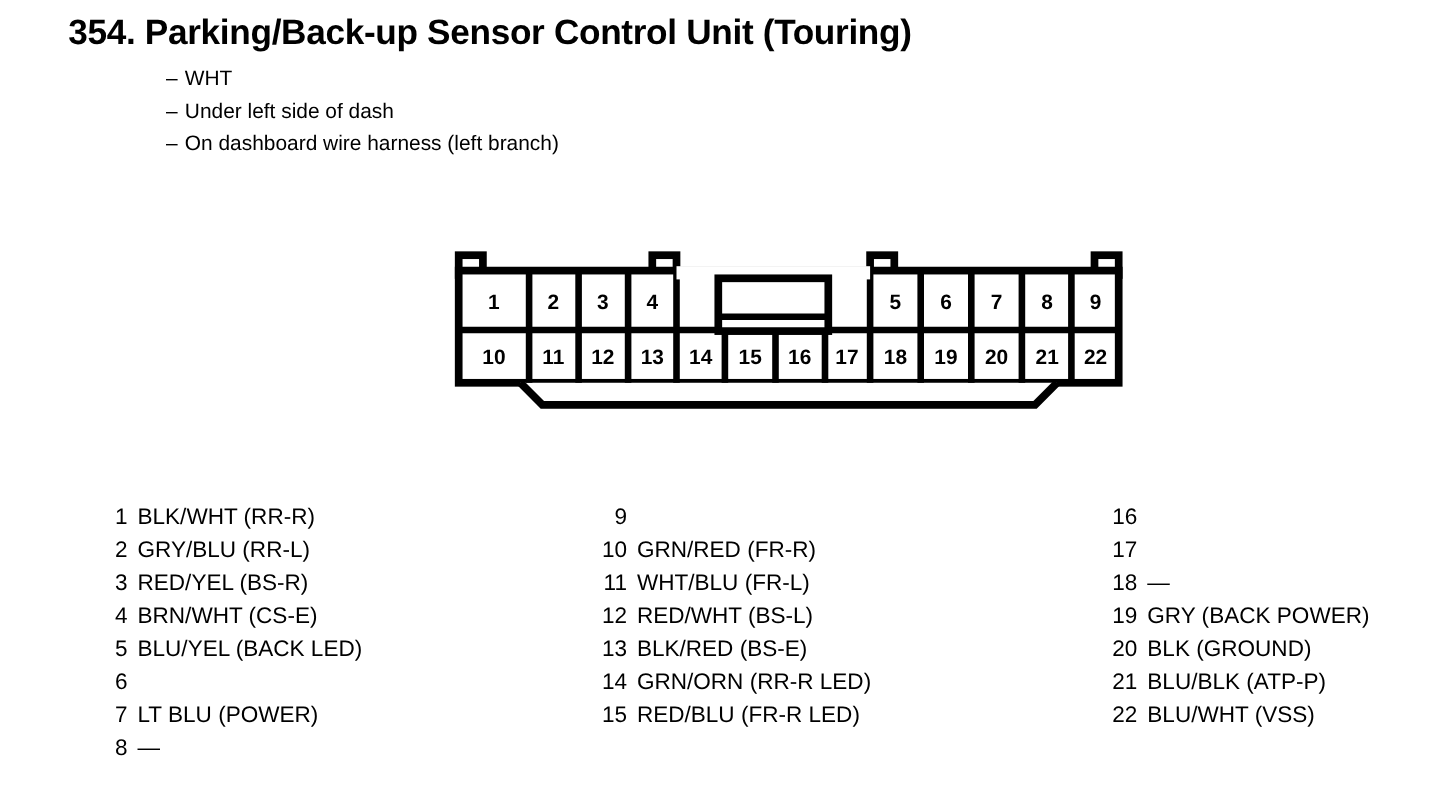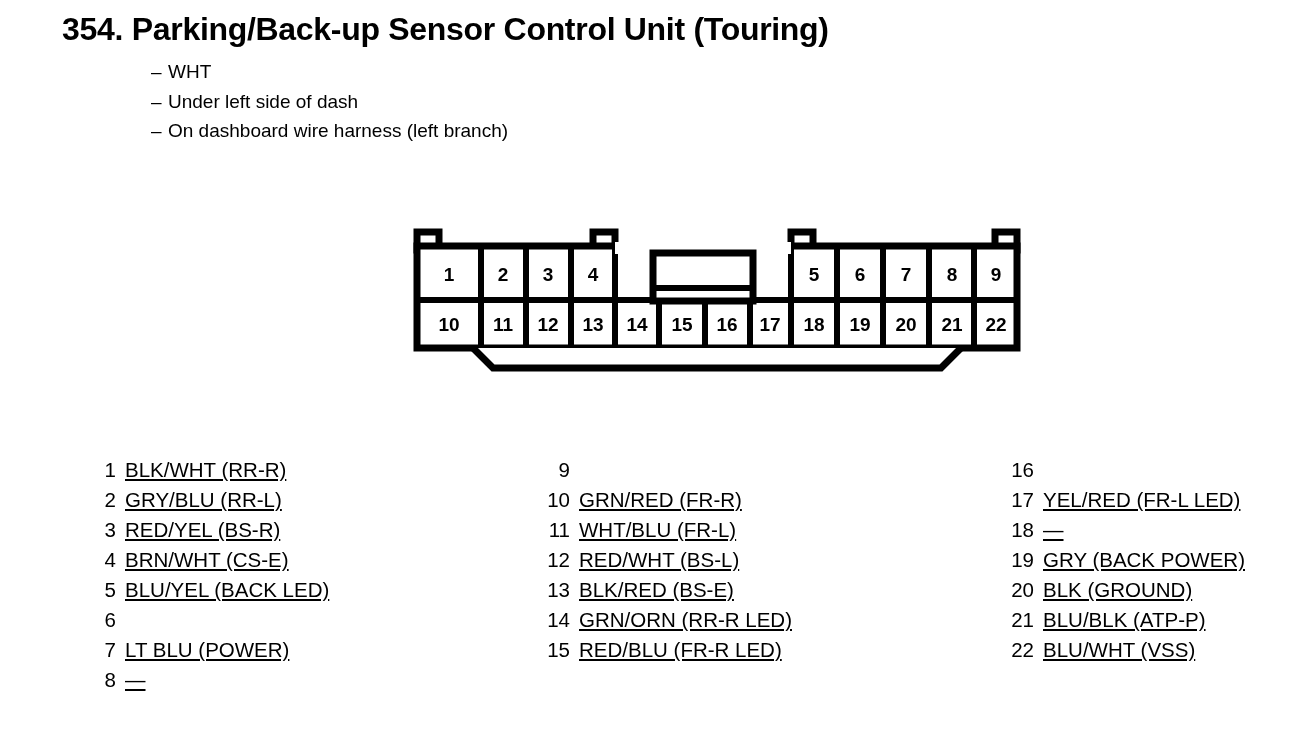--- a/index.html
+++ b/index.html
@@ -99,21 +99,20 @@
   }
   .legend-num {
     display: inline-block;
     width: 26px;
     flex: 0 0 auto;
     text-align: right;
     margin-right: 9px;
   }
   .legend-desc {
     display: inline-block;
-    text-decoration: underline;
   }
 </style>
 </head>
 <body>
 
 <div id="header-block">
   <div id="page-title">
     <span id="title-number">354.</span>
     <span id="title-text">Parking/Back-up Sensor Control Unit (Touring)</span>
   </div>
@@ -279,21 +278,20 @@
       <span class="legend-desc">RED/BLU (FR-R LED)</span>
     </div>
   </div>
 
   <div class="legend-column" id="legend-col-3">
     <div class="legend-row">
       <span class="legend-num">16</span>
     </div>
     <div class="legend-row">
       <span class="legend-num">17</span>
-      <span class="legend-desc">YEL/RED (FR-L LED)</span>
     </div>
     <div class="legend-row">
       <span class="legend-num">18</span>
       <span class="legend-desc">—</span>
     </div>
     <div class="legend-row">
       <span class="legend-num">19</span>
       <span class="legend-desc">GRY (BACK POWER)</span>
     </div>
     <div class="legend-row">

